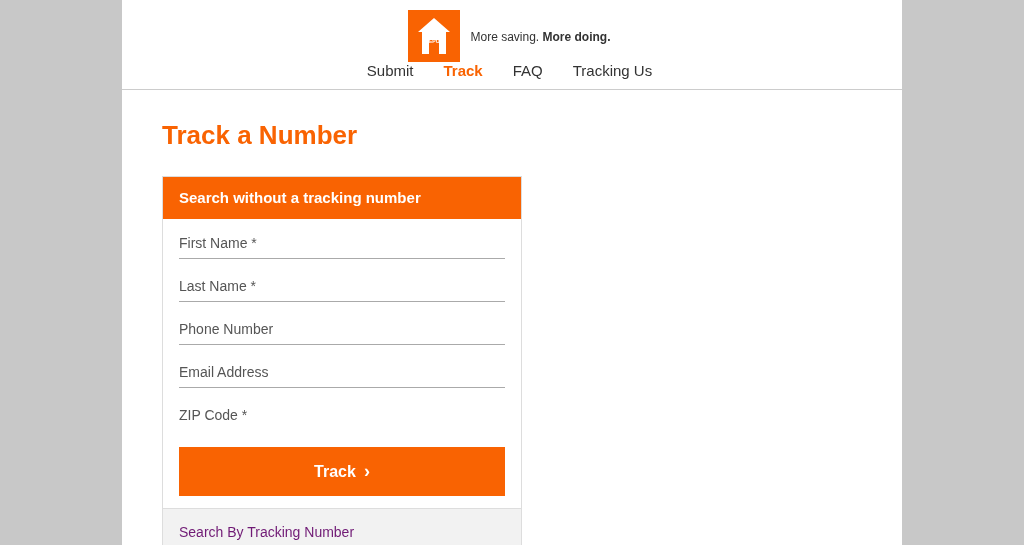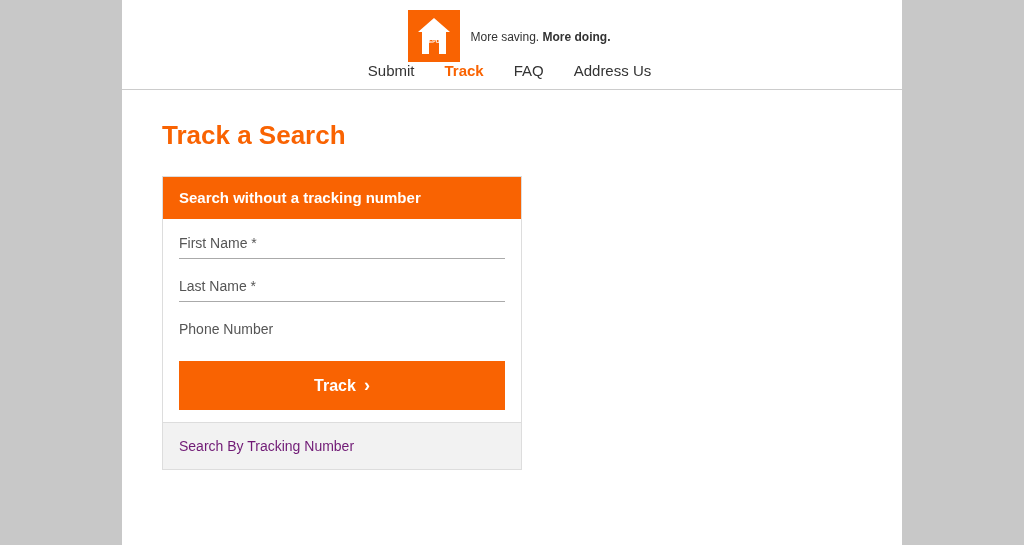--- a/index.html
+++ b/index.html
@@ -203,27 +203,27 @@
         </div>
         <div>
           <span class="tagline">More saving. <span>More doing.</span></span>
         </div>
       </div>
 
       <nav class="nav-links">
         <a class="nav-link">Submit</a>
         <a class="nav-link active">Track</a>
         <a class="nav-link">FAQ</a>
-        <a class="nav-link">Address Us</a>
+        <a class="nav-link">Tracking Us</a>
       </nav>
     </header>
 
     <div class="page-body">
 
-      <h1 class="page-title">Track a Search</h1>
+      <h1 class="page-title">Track a Number</h1>
 
       <div class="form-card">
 
         <div class="form-header">
           <span class="form-header-label">Search without a tracking number</span>
         </div>
 
         <div class="form-fields">
 
           <div class="field-group">
@@ -231,21 +231,27 @@
           </div>
 
           <div class="field-group">
             <input class="field-input" type="text" placeholder="Last Name *" style="">
           </div>
 
           <div class="field-group">
             <input class="field-input" type="text" placeholder="Phone Number" style="">
           </div>
 
-
+          <div class="field-group">
+            <input class="field-input" type="text" placeholder="Email Address" style="">
+          </div>
+
+          <div class="field-group">
+            <input class="field-input" type="text" placeholder="ZIP Code *" style="">
+          </div>
 
         </div>
 
         <button class="track-button">
           <span>Track</span>
           <span class="track-arrow">›</span>
         </button>
 
         <div class="tracking-number-section">
           <span class="tracking-number-label">Search By Tracking Number</span>

